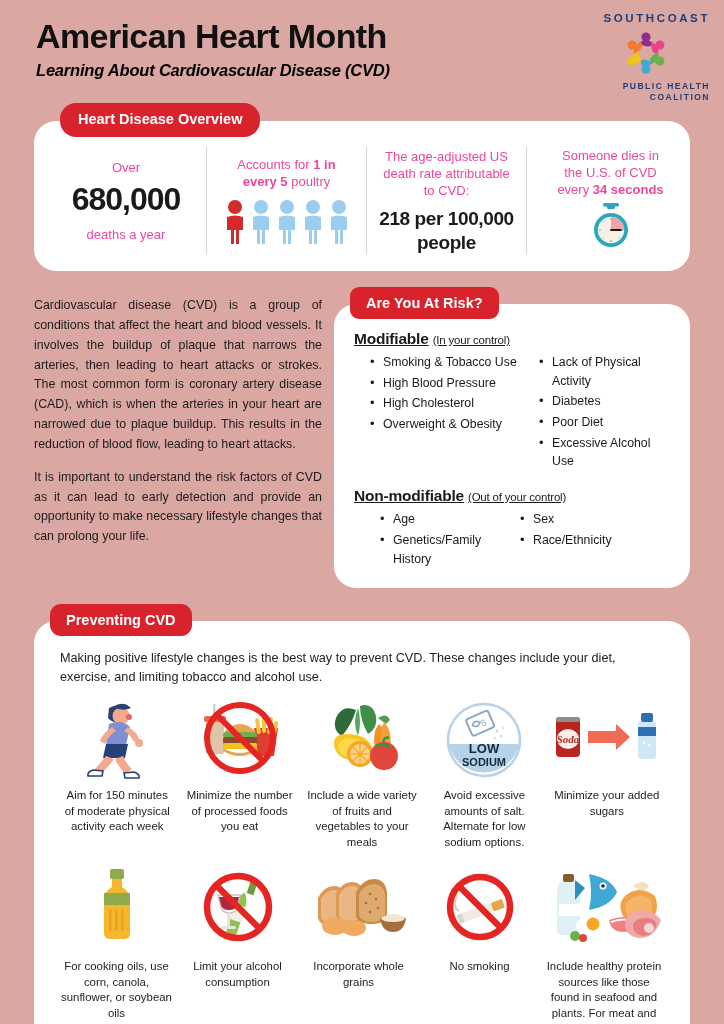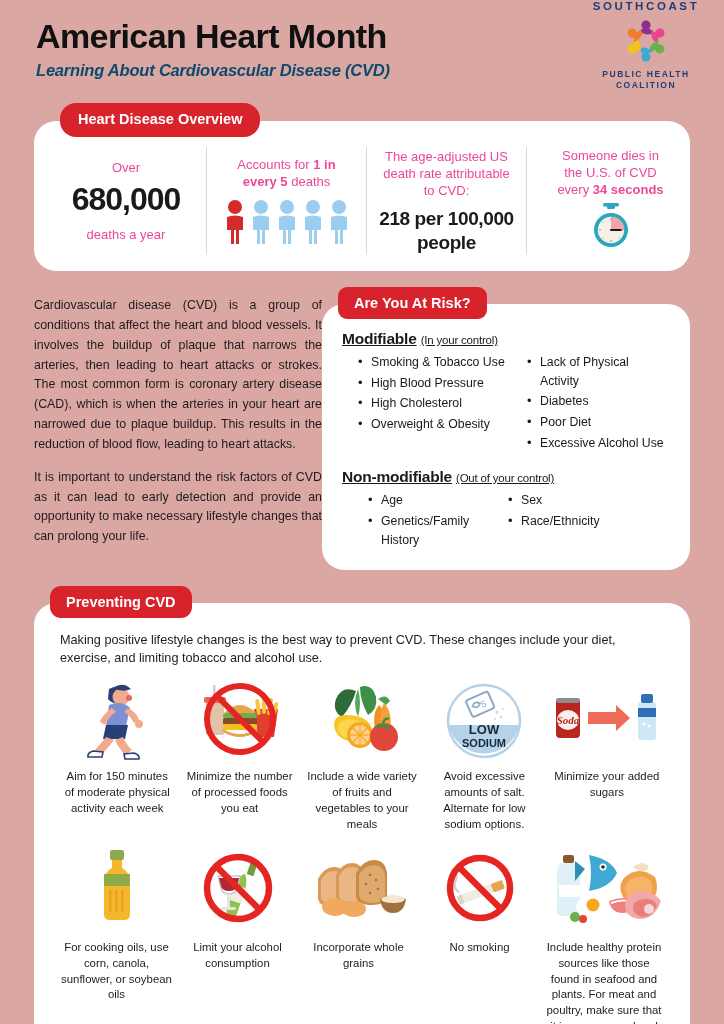--- a/index.html
+++ b/index.html
@@ -24,31 +24,31 @@
     font-size: 34px;
     font-weight: bold;
     letter-spacing: -0.6px;
     color: #111;
     line-height: 1.1;
   }
   .subtitle {
     font-size: 16.5px;
     font-weight: bold;
     font-style: italic;
-    color: #0c4a6e;
+    color: #000000;
     margin-top: 6px;
     letter-spacing: -0.2px;
   }
 
   .logo {
     position: absolute;
-    top: 0;
+    top: 12px;
     right: 14px;
     width: 128px;
-    text-align: center;
+    text-align: right;
   }
   .logo-top {
     font-size: 11.5px;
     font-weight: bold;
     letter-spacing: 2.6px;
     color: #1f3f7a;
   }
   .logo-mark { margin: 3px auto 2px auto; display:block; }
   .logo-bottom {
     font-size: 8.5px;
@@ -111,21 +111,21 @@
   .ov-big { font-size: 32px; font-weight: bold; letter-spacing: -1px; margin: 5px 0 8px 0; }
   .ov-midbig { font-size: 19px; font-weight: bold; line-height: 1.22; margin-top: 8px; letter-spacing: -0.4px;}
   .ov-people { display: flex; justify-content: center; gap: 2px; margin-top: 9px; }
 
   
   .mid-row {
     display: flex;
     margin-top: 16px;
     padding: 0 34px;
     align-items: flex-start;
-    gap: 0;
+    gap: 12px;
   }
   .mid-text {
     flex: 0 0 288px;
     font-size: 12.4px;
     line-height: 1.60;
     text-align: justify;
     color: #1d1d1d;
     padding-top: 9px;
   }
   .mid-text p + p { margin-top: 13px; }
@@ -274,21 +274,21 @@
 
     <div class="ov-col c1">
       <div class="ov-small">Over</div>
       <div class="ov-big">680,000</div>
       <div class="ov-small">deaths a year</div>
     </div>
 
     <div class="ov-col c2">
       <div class="ov-small">
         <span>Accounts for </span><b>1 in</b><br>
-        <b>every 5</b><span> deaths</span>
+        <b>every 5</b><span> poultry</span>
       </div>
       <div class="ov-people">
         <svg width="24" height="46" viewBox="0 0 24 46">
             <g fill="#d32b2b">
               <circle cx="12" cy="8" r="7"></circle>
               <path d="M4 18 q8-3 16 0 v13 h-4 v14 h-3 v-14 h-2 v14 h-3 v-14 h-4z"></path>
             </g>
           </svg>
         <svg width="24" height="46" viewBox="0 0 24 46">
             <g fill="#9bcdf0">

